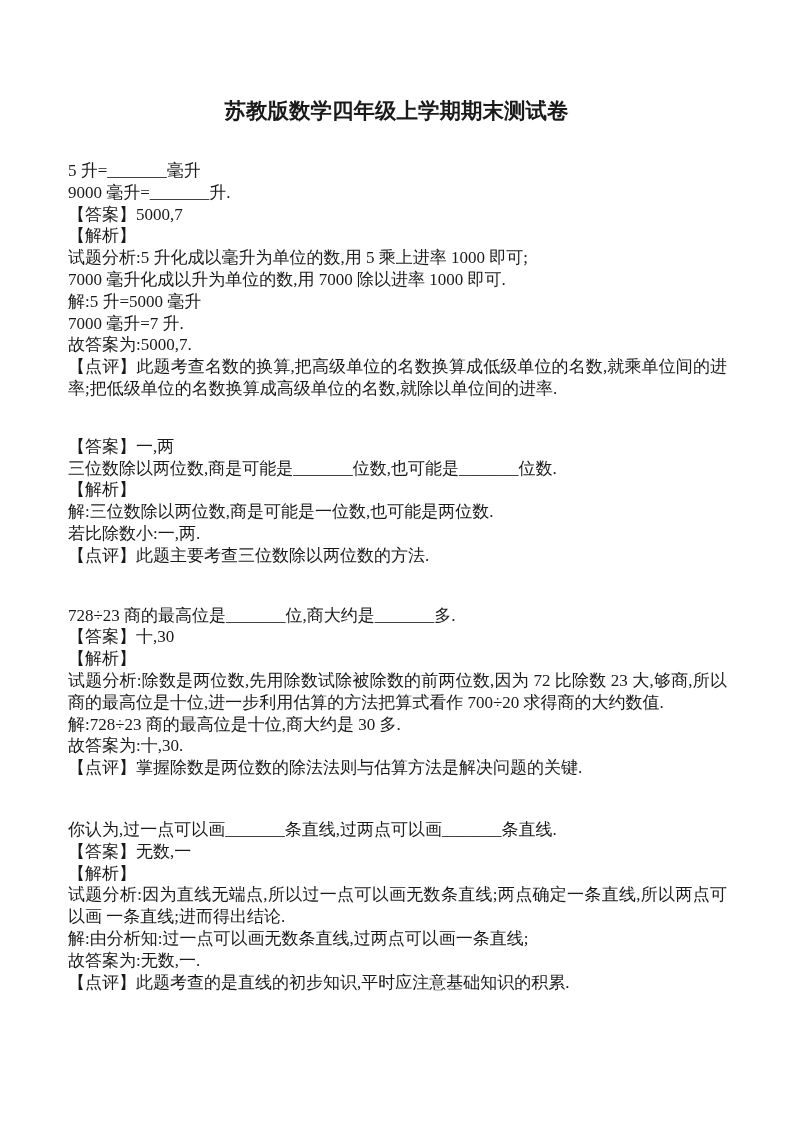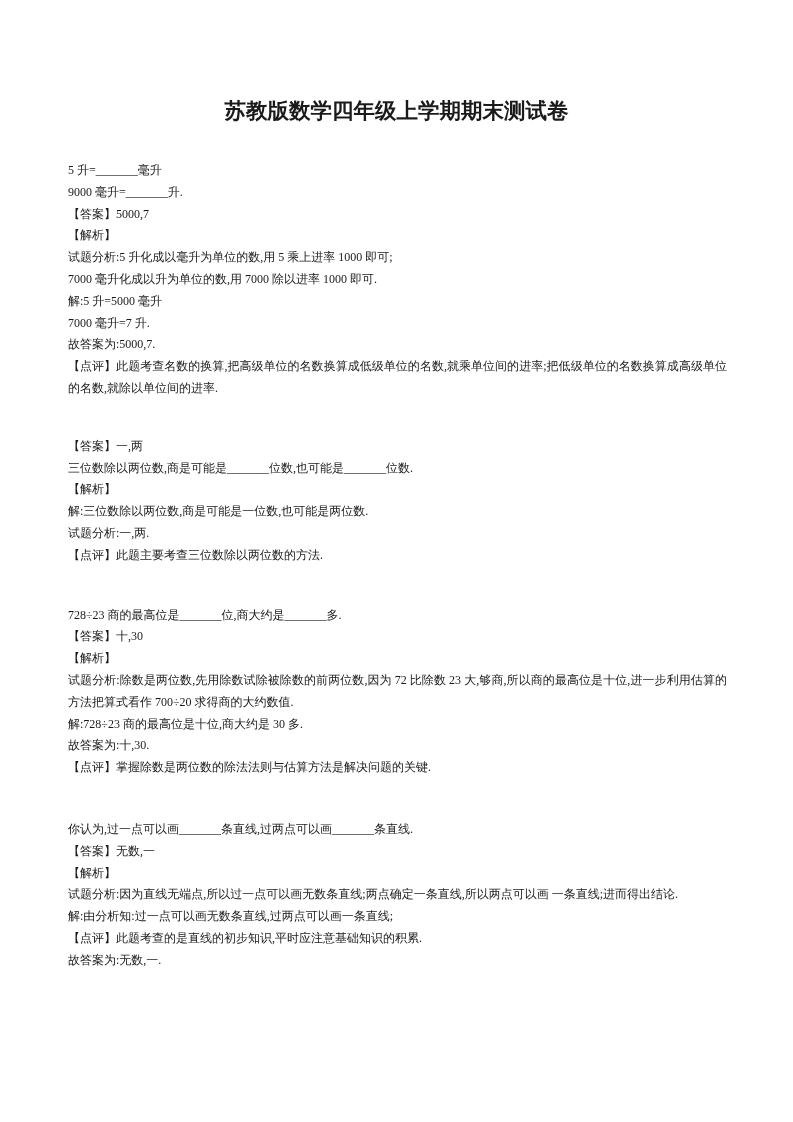--- a/index.html
+++ b/index.html
@@ -20,21 +20,21 @@
   .doc-title {
     padding-top: 97px;
     text-align: center;
     font-size: 21.5px;
     line-height: 28px;
     font-weight: bold;
     color: #1a1a1a;
   }
   .content {
     padding: 0 66px 0 68px;
-    font-size: 12px;
+    font-size: 17px;
     line-height: 21.8px;
   }
   .question { margin-top: 36px; }
   .question:nth-of-type(1) { margin-top: 35px; }
   .question:nth-of-type(2) { margin-top: 36px; }
   .question:nth-of-type(3) { margin-top: 38px; }
   .question:nth-of-type(4) { margin-top: 40px; }
   .line {
     text-align: justify;
     word-break: break-all;
@@ -60,38 +60,38 @@
       <p class="line">7000 毫升=7 升.</p>
       <p class="line">故答案为:5000,7.</p>
       <p class="line">【点评】此题考查名数的换算,把高级单位的名数换算成低级单位的名数,就乘单位间的进率;把低级单位的名数换算成高级单位的名数,就除以单位间的进率.</p>
     </section>
 
     <section class="question">
       <p class="line">【答案】一,两</p>
       <p class="line">三位数除以两位数,商是可能是_______位数,也可能是_______位数.</p>
       <p class="line">【解析】</p>
       <p class="line">解:三位数除以两位数,商是可能是一位数,也可能是两位数.</p>
-      <p class="line">试题分析:一,两.</p>
+      <p class="line">若比除数小:一,两.</p>
       <p class="line">【点评】此题主要考查三位数除以两位数的方法.</p>
     </section>
 
     <section class="question">
       <p class="line">728÷23 商的最高位是_______位,商大约是_______多.</p>
       <p class="line">【答案】十,30</p>
       <p class="line">【解析】</p>
       <p class="line">试题分析:除数是两位数,先用除数试除被除数的前两位数,因为 72 比除数 23 大,够商,所以商的最高位是十位,进一步利用估算的方法把算式看作 700÷20 求得商的大约数值.</p>
       <p class="line">解:728÷23 商的最高位是十位,商大约是 30 多.</p>
       <p class="line">故答案为:十,30.</p>
       <p class="line">【点评】掌握除数是两位数的除法法则与估算方法是解决问题的关键.</p>
     </section>
 
     <section class="question">
       <p class="line">你认为,过一点可以画_______条直线,过两点可以画_______条直线.</p>
       <p class="line">【答案】无数,一</p>
       <p class="line">【解析】</p>
       <p class="line">试题分析:因为直线无端点,所以过一点可以画无数条直线;两点确定一条直线,所以两点可以画 一条直线;进而得出结论.</p>
       <p class="line">解:由分析知:过一点可以画无数条直线,过两点可以画一条直线;</p>
+      <p class="line">故答案为:无数,一.</p>
       <p class="line">【点评】此题考查的是直线的初步知识,平时应注意基础知识的积累.</p>
-      <p class="line">故答案为:无数,一.</p>
     </section>
 
   </div>
 </div>
 
 </body></html>

